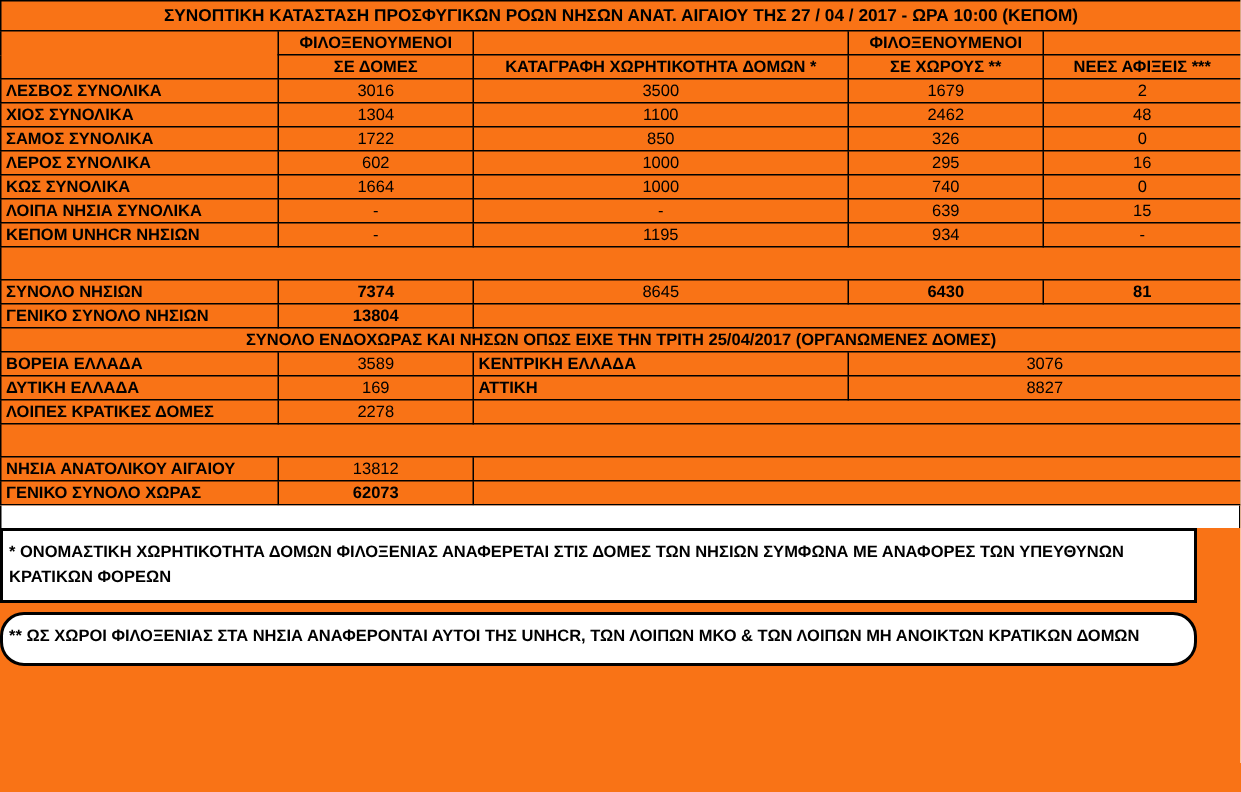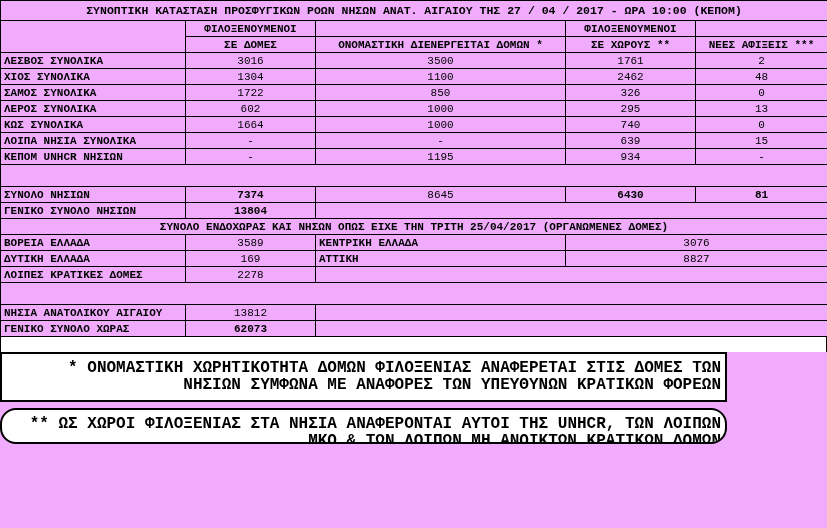--- a/index.html
+++ b/index.html
@@ -1,42 +1,41 @@
 <!DOCTYPE html>
 <html><head>
 <meta charset="utf-8">
 <style>
   html,body{margin:0;padding:0;background:#ffffff;}
   .page{
-    width:827px;height:528px;background:#f0abfc;overflow:hidden;
-    font-family:Liberation Mono, monospace;color:#000;box-sizing:border-box;
+    width:827px;height:528px;background:#f97316;overflow:hidden;
+    font-family:Liberation Sans, sans-serif;color:#000;box-sizing:border-box;
   }
   table.main{border-collapse:collapse;table-layout:fixed;width:827px;}
   table.main td{
     border:1.5px solid #000;font-size:11px;padding:0 3px;
     overflow:hidden;white-space:nowrap;height:15px;vertical-align:middle;
   }
   tr.title-row td{height:19px;font-weight:bold;text-align:center;font-size:11.5px;}
   td.hd{font-weight:bold;text-align:center;}
   td.lbl{font-weight:bold;text-align:left;}
   td.val{text-align:center;font-weight:normal;}
   td.valb{text-align:center;font-weight:bold;}
   td.rlbl{font-weight:bold;}
   tr.section td{font-weight:bold;text-align:center;}
   td.sp{border-top:none;border-bottom:none;}
   tr.spacer td{height:21px;}
   .tail-spacer{
     width:827px;height:15px;box-sizing:border-box;
     border-left:1.5px solid #000;border-right:1.5px solid #000;background:#fff;
   }
   .footnote{
-    width:727px;box-sizing:border-box;border:2px solid #000;background:#fff;
-    font-size:16px;font-weight:bold;line-height:17px;padding:6px 4px 0 4px;
+    width:798px;box-sizing:border-box;border:2px solid #000;background:#fff;
+    font-size:11px;font-weight:bold;line-height:17px;padding:6px 4px 0 4px;
     overflow:hidden;
-    text-align:right;
   }
   .fn1{height:50px;margin-bottom:6px;}
   .fn2{height:36px;margin-bottom:7px;border-radius:16px;}
   .fn3{height:56px;}
 </style>
 </head>
 <body>
 
 <div class="page">
 
@@ -56,30 +55,30 @@
 
     <tr>
       <td rowspan="2"></td>
       <td class="hd">ΦΙΛΟΞΕΝΟΥΜΕΝΟΙ</td>
       <td></td>
       <td class="hd">ΦΙΛΟΞΕΝΟΥΜΕΝΟΙ</td>
       <td></td>
     </tr>
     <tr>
       <td class="hd">ΣΕ ΔΟΜΕΣ</td>
-      <td class="hd">ΟΝΟΜΑΣΤΙΚΗ ΔΙΕΝΕΡΓΕΙΤΑΙ ΔΟΜΩΝ *</td>
+      <td class="hd">ΚΑΤΑΓΡΑΦΗ ΧΩΡΗΤΙΚΟΤΗΤΑ ΔΟΜΩΝ *</td>
       <td class="hd">ΣΕ ΧΩΡΟΥΣ **</td>
       <td class="hd">ΝΕΕΣ ΑΦΙΞΕΙΣ ***</td>
     </tr>
 
     <tr>
       <td class="lbl">ΛΕΣΒΟΣ ΣΥΝΟΛΙΚΑ</td>
       <td class="val">3016</td>
       <td class="val">3500</td>
-      <td class="val">1761</td>
+      <td class="val">1679</td>
       <td class="val">2</td>
     </tr>
     <tr>
       <td class="lbl">ΧΙΟΣ ΣΥΝΟΛΙΚΑ</td>
       <td class="val">1304</td>
       <td class="val">1100</td>
       <td class="val">2462</td>
       <td class="val">48</td>
     </tr>
     <tr>
@@ -87,21 +86,21 @@
       <td class="val">1722</td>
       <td class="val">850</td>
       <td class="val">326</td>
       <td class="val">0</td>
     </tr>
     <tr>
       <td class="lbl">ΛΕΡΟΣ ΣΥΝΟΛΙΚΑ</td>
       <td class="val">602</td>
       <td class="val">1000</td>
       <td class="val">295</td>
-      <td class="val">13</td>
+      <td class="val">16</td>
     </tr>
     <tr>
       <td class="lbl">ΚΩΣ ΣΥΝΟΛΙΚΑ</td>
       <td class="val">1664</td>
       <td class="val">1000</td>
       <td class="val">740</td>
       <td class="val">0</td>
     </tr>
     <tr>
       <td class="lbl">ΛΟΙΠΑ ΝΗΣΙΑ ΣΥΝΟΛΙΚΑ</td>

